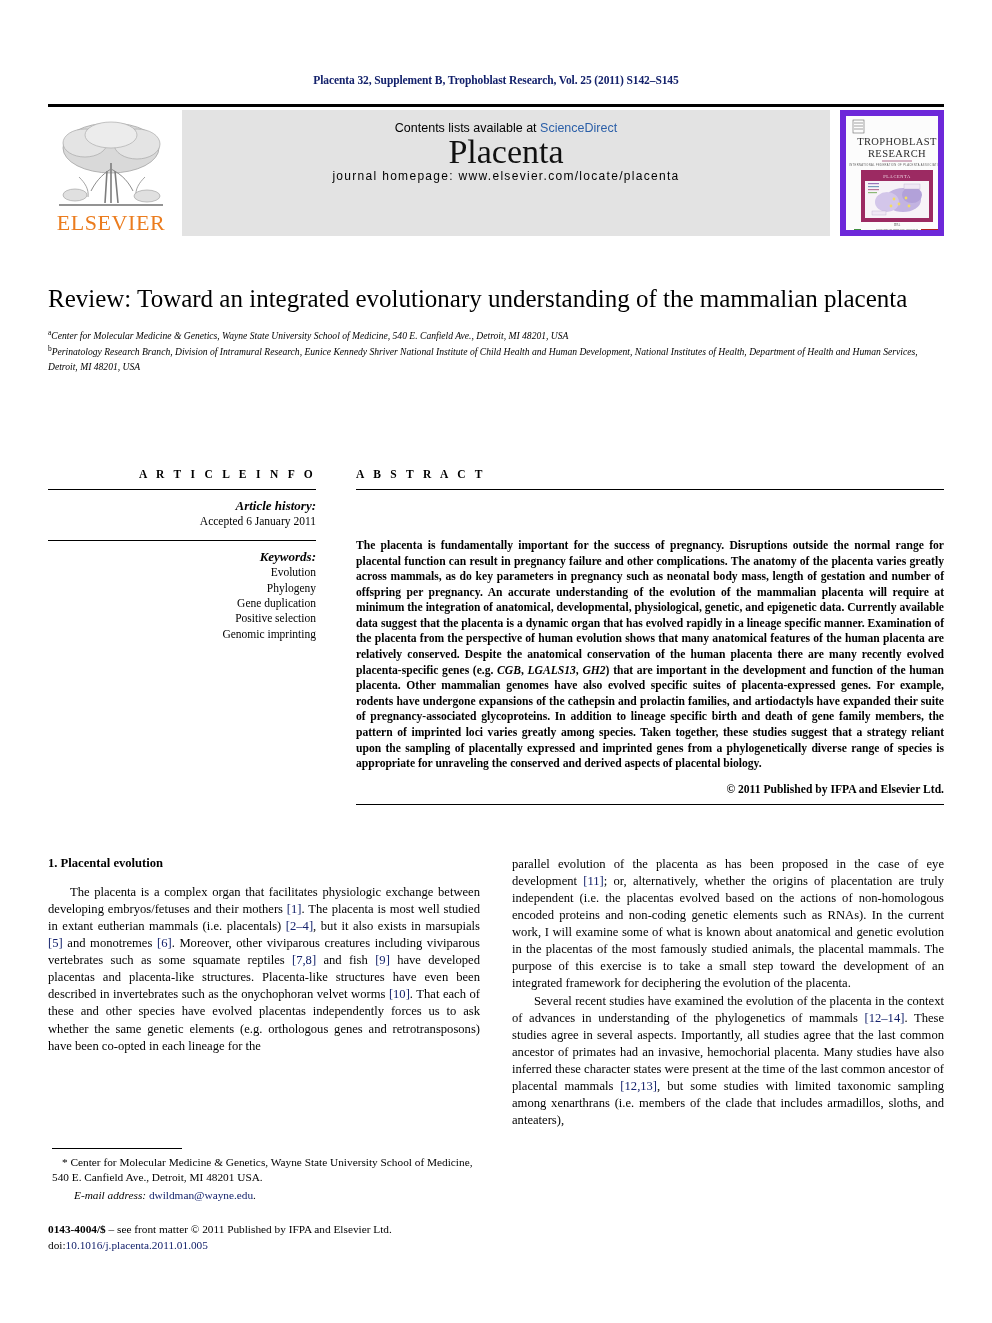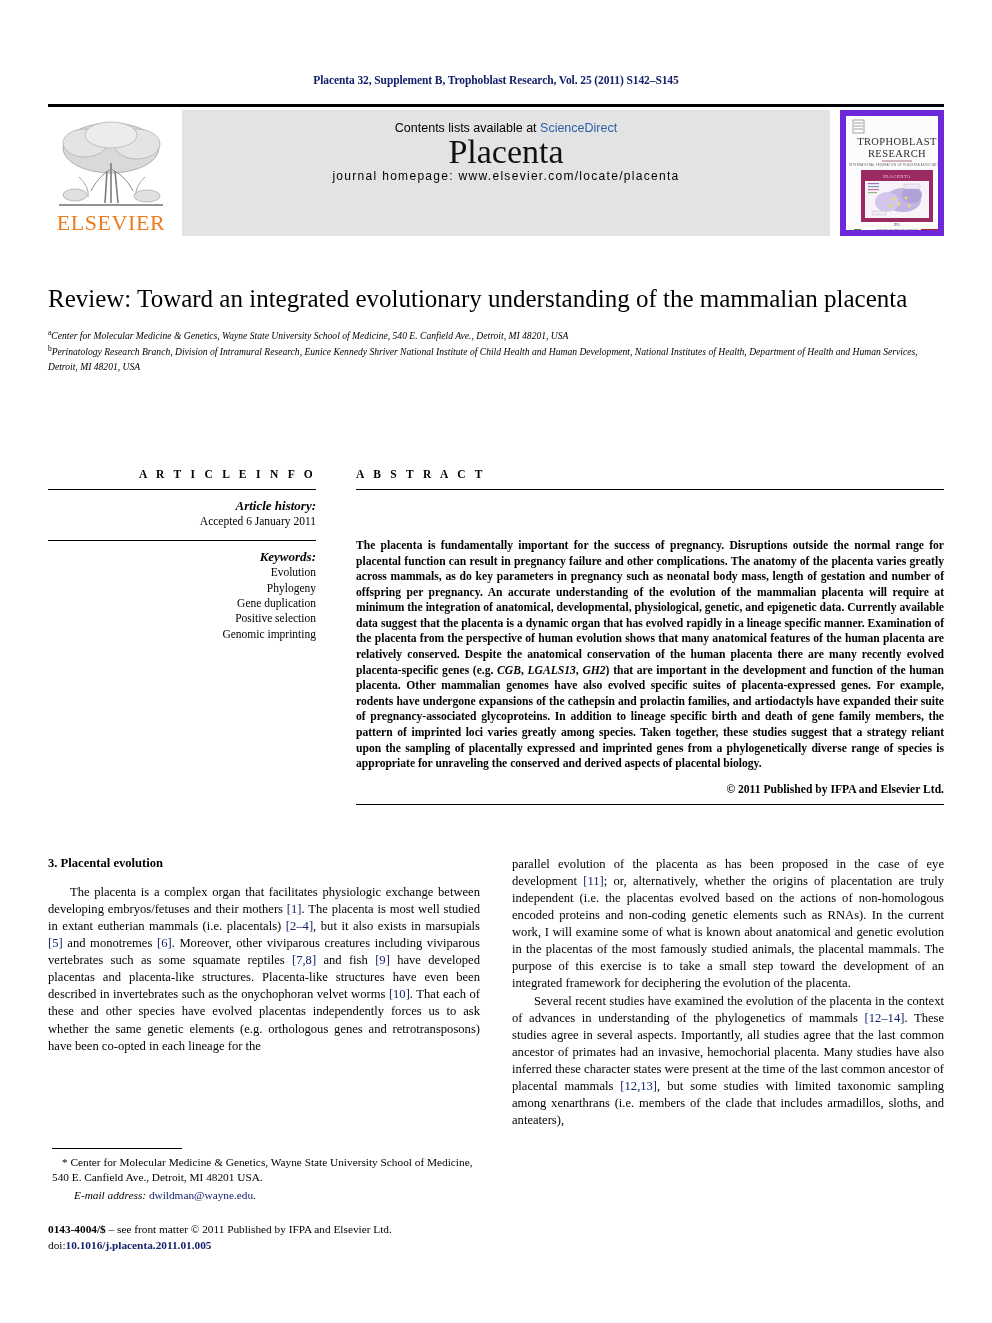--- a/index.html
+++ b/index.html
@@ -258,21 +258,21 @@
   .fn-email .mail { color: #13216b; }
 
   .imprint {
     position: absolute;
     left: 48px;
     top: 1222px;
     width: 460px;
     font-size: 11.3px;
     line-height: 1.4;
   }
-  .imprint .doi-link { color: #13216b; font-weight: bold; }
+  .imprint .doi-link { color: #13216b; font-weight: normal; }
   .imprint .issn { font-weight: bold; }
 </style>
 </head>
 <body>
 
 <div class="page">
 
   <div class="runhead">Placenta 32, Supplement B, Trophoblast Research, Vol. 25 (2011) S142–S145</div>
 
   <div class="masthead">
@@ -380,21 +380,21 @@
       <p class="abstract-text"><span>The placenta is fundamentally important for the success of pregnancy. Disruptions outside the normal range for placental function can result in pregnancy failure and other complications. The anatomy of the placenta varies greatly across mammals, as do key parameters in pregnancy such as neonatal body mass, length of gestation and number of offspring per pregnancy. An accurate understanding of the evolution of the mammalian placenta will require at minimum the integration of anatomical, developmental, physiological, genetic, and epigenetic data. Currently available data suggest that the placenta is a dynamic organ that has evolved rapidly in a lineage specific manner. Examination of the placenta from the perspective of human evolution shows that many anatomical features of the human placenta are relatively conserved. Despite the anatomical conservation of the human placenta there are many recently evolved placenta-specific genes (e.g. </span><i>CGB</i><span>, </span><i>LGALS13</i><span>, </span><i>GH2</i><span>) that are important in the development and function of the human placenta. Other mammalian genomes have also evolved specific suites of placenta-expressed genes. For example, rodents have undergone expansions of the cathepsin and prolactin families, and artiodactyls have expanded their suite of pregnancy-associated glycoproteins. In addition to lineage specific birth and death of gene family members, the pattern of imprinted loci varies greatly among species. Taken together, these studies suggest that a strategy reliant upon the sampling of placentally expressed and imprinted genes from a phylogenetically diverse range of species is appropriate for unraveling the conserved and derived aspects of placental biology.</span></p>
       <div class="copyline">© 2011 Published by IFPA and Elsevier Ltd.</div>
       <div class="abs-bottom-rule"></div>
     </div>
 
   </div>
 
   <div class="body-cols">
 
     <div class="bcol left">
-      <div class="body-head">3. Placental evolution</div>
+      <div class="body-head">1. Placental evolution</div>
       <p class="para"><span>The placenta is a complex organ that facilitates physiologic exchange between developing embryos/fetuses and their mothers </span><span class="ref">[1]</span><span>. The placenta is most well studied in extant eutherian mammals (i.e. placentals) </span><span class="ref">[2–4]</span><span>, but it also exists in marsupials </span><span class="ref">[5]</span><span> and monotremes </span><span class="ref">[6]</span><span>. Moreover, other viviparous creatures including viviparous vertebrates such as some squamate reptiles </span><span class="ref">[7,8]</span><span> and fish </span><span class="ref">[9]</span><span> have developed placentas and placenta-like structures. Placenta-like structures have even been described in invertebrates such as the onychophoran velvet worms </span><span class="ref">[10]</span><span>. That each of these and other species have evolved placentas independently forces us to ask whether the same genetic elements (e.g. orthologous genes and retrotransposons) have been co-opted in each lineage for the</span></p>
     </div>
 
     <div class="bcol right">
       <p class="para noind"><span>parallel evolution of the placenta as has been proposed in the case of eye development </span><span class="ref">[11]</span><span>; or, alternatively, whether the origins of placentation are truly independent (i.e. the placentas evolved based on the actions of non-homologous encoded proteins and non-coding genetic elements such as RNAs). In the current work, I will examine some of what is known about anatomical and genetic evolution in the placentas of the most famously studied animals, the placental mammals. The purpose of this exercise is to take a small step toward the development of an integrated framework for deciphering the evolution of the placenta.</span></p>
       <p class="para"><span>Several recent studies have examined the evolution of the placenta in the context of advances in understanding of the phylogenetics of mammals </span><span class="ref">[12–14]</span><span>. These studies agree in several aspects. Importantly, all studies agree that the last common ancestor of primates had an invasive, hemochorial placenta. Many studies have also inferred these character states were present at the time of the last common ancestor of placental mammals </span><span class="ref">[12,13]</span><span>, but some studies with limited taxonomic sampling among xenarthrans (i.e. members of the clade that includes armadillos, sloths, and anteaters),</span></p>
     </div>
 
   </div>
 

